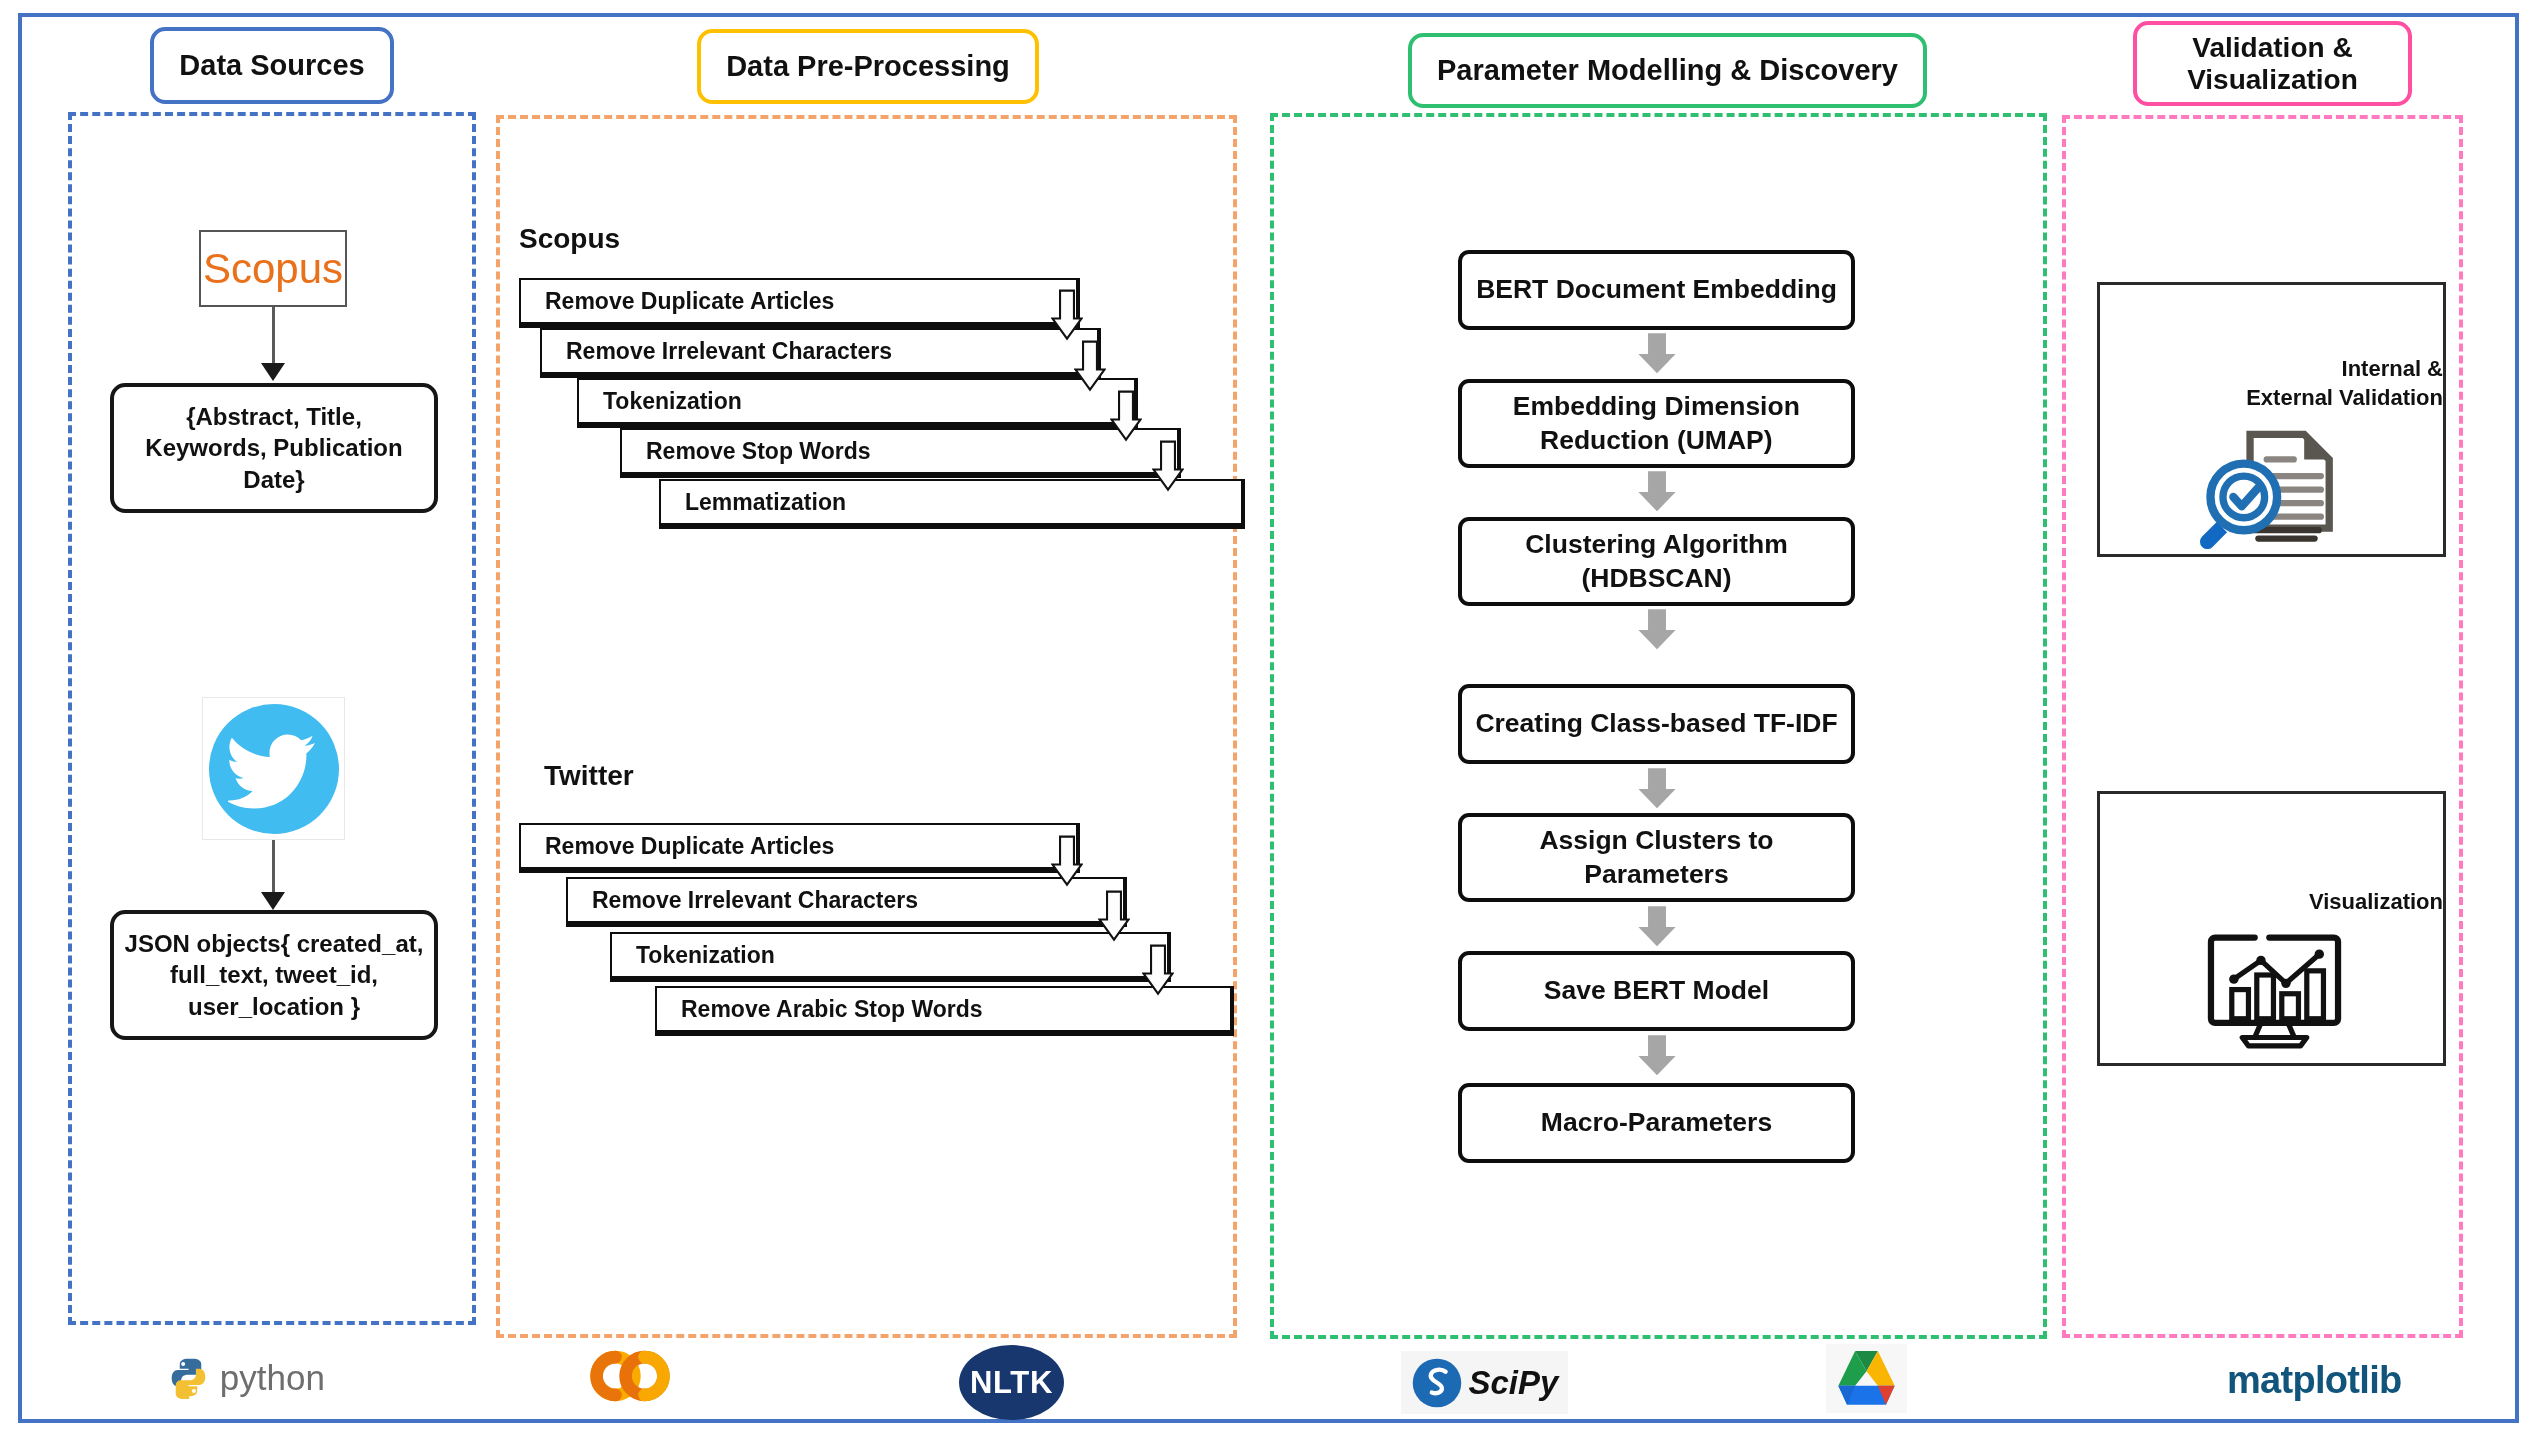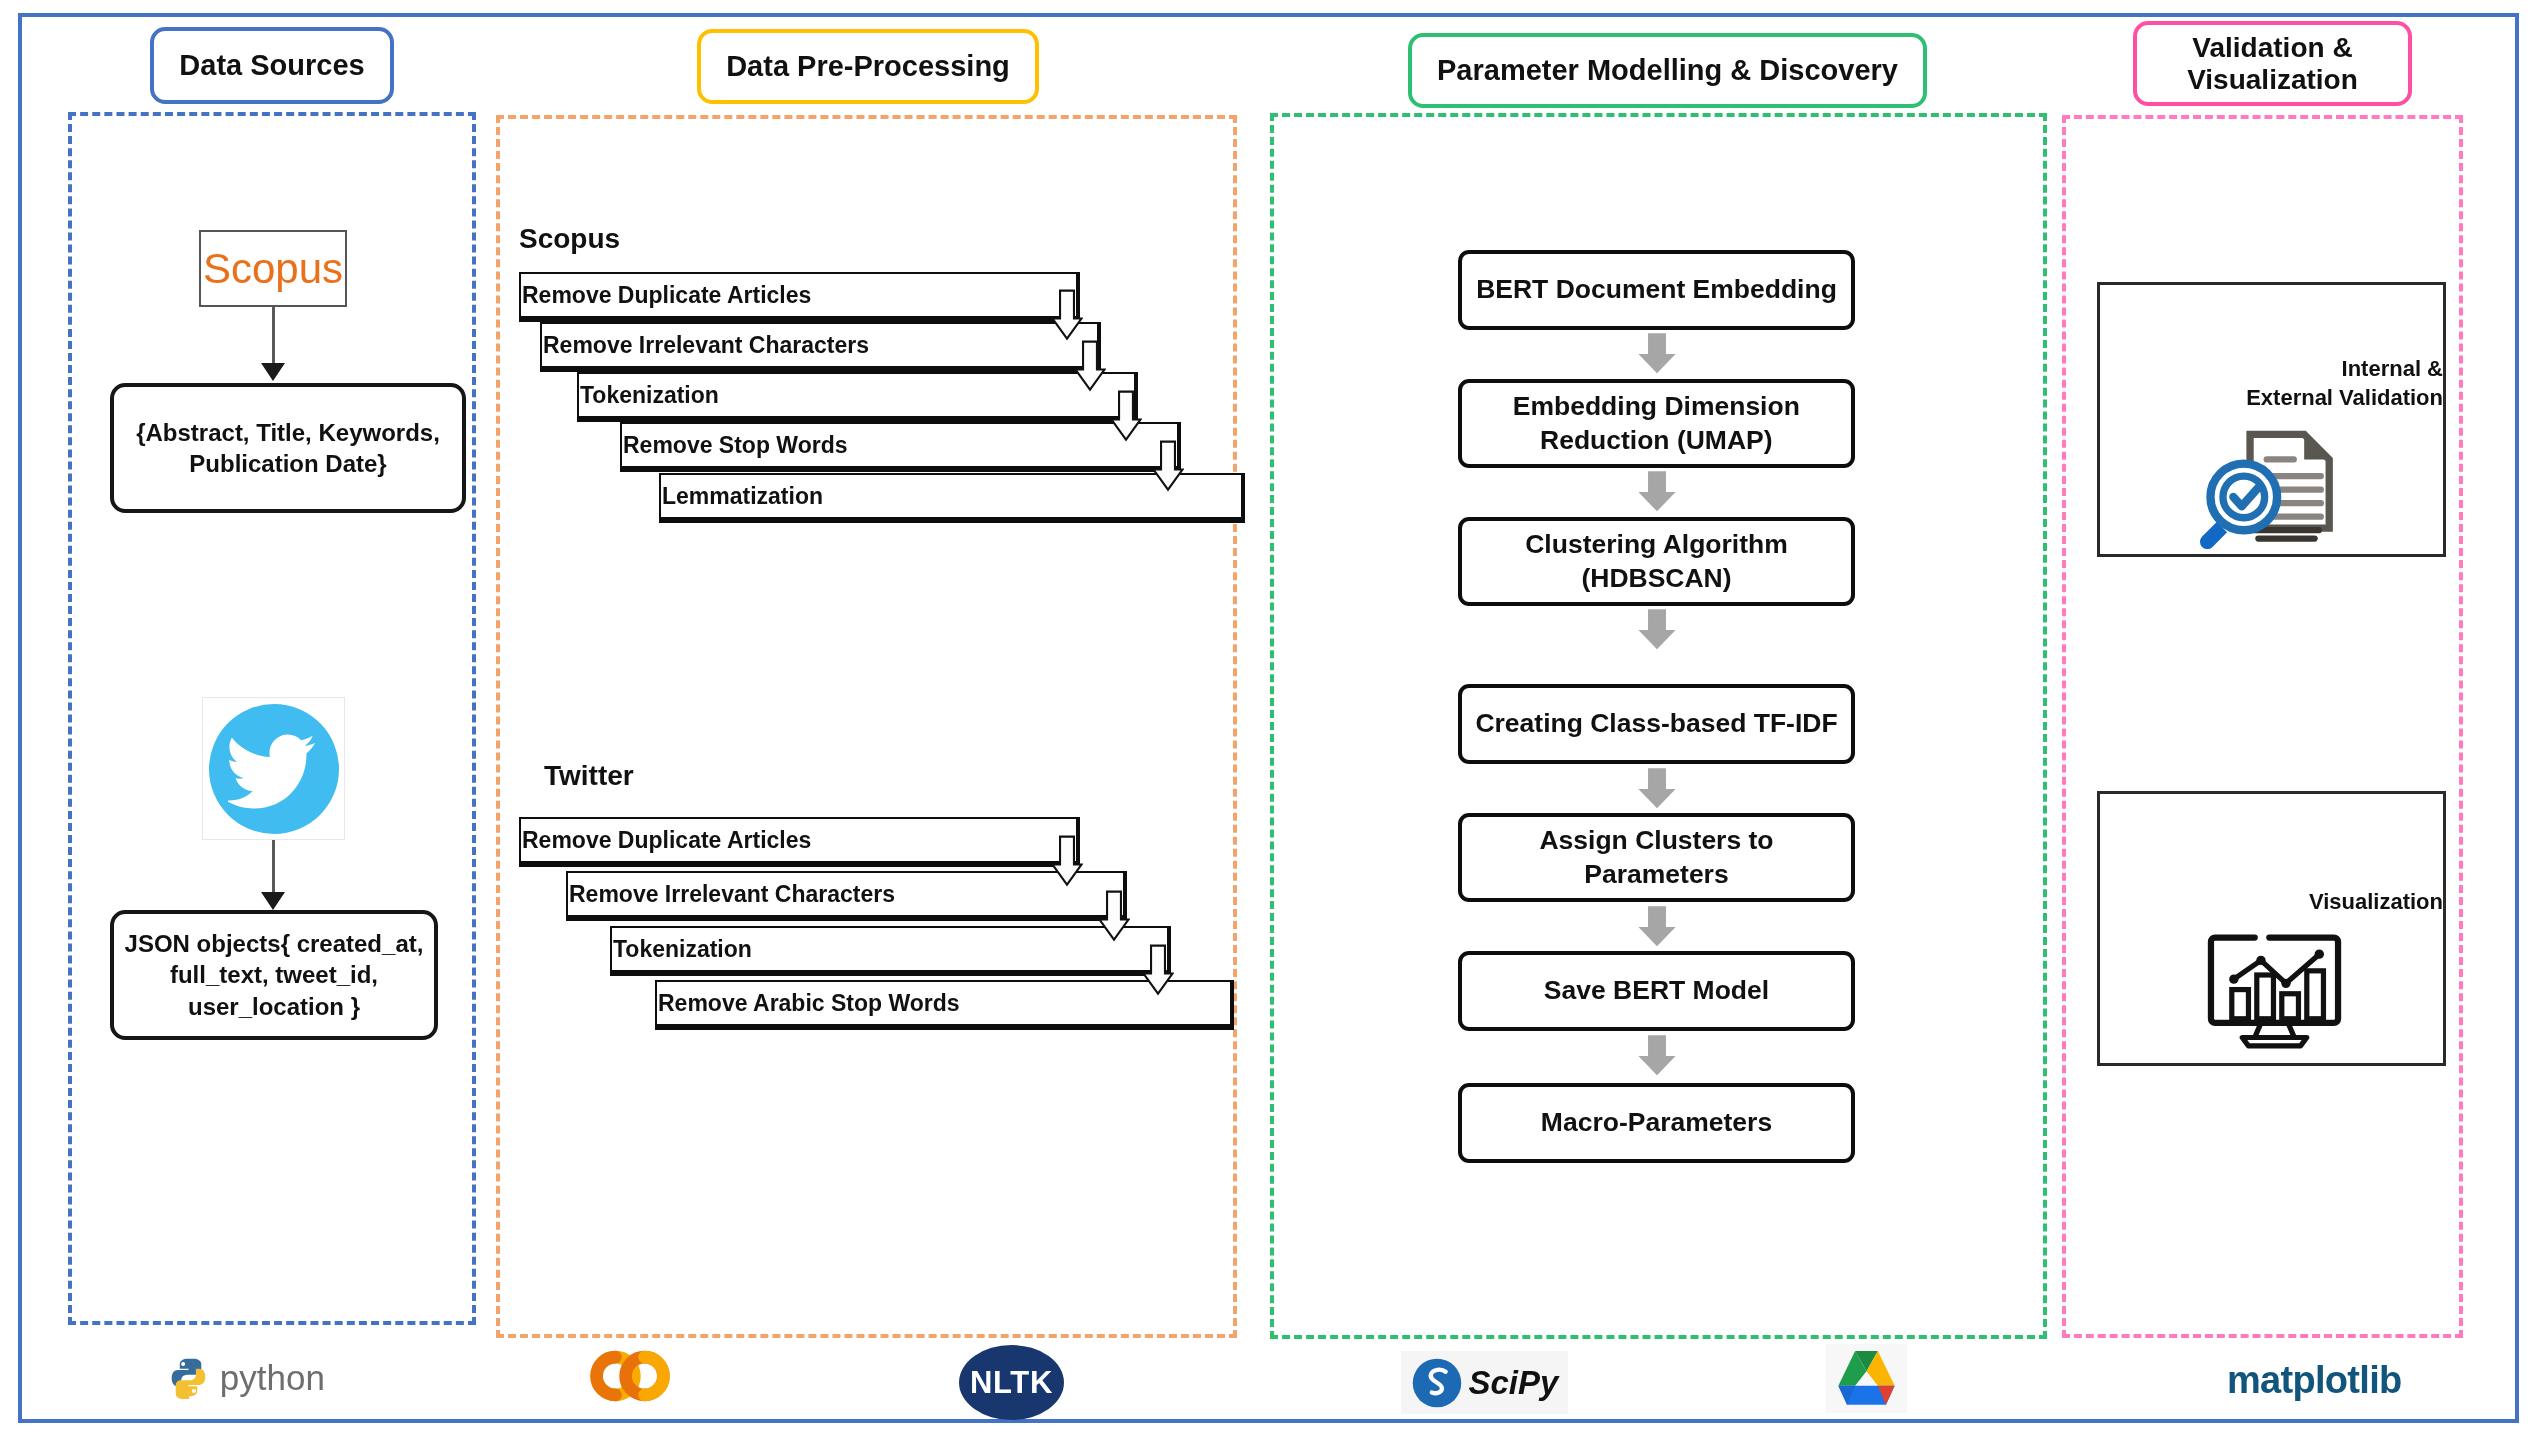--- a/index.html
+++ b/index.html
@@ -42,21 +42,21 @@
     border-right:12.5px solid transparent;border-top:18px solid #1a1a1a;}
 
   .tw-frame{position:absolute;box-sizing:border-box;border:1.4px solid #e8e8e8;background:#fff;}
   .tw-circle{position:absolute;border-radius:50%;background:#40BCF0;}
 
   
   .sec-title{position:absolute;font-weight:bold;color:#111;font-size:28px;}
   .step{position:absolute;box-sizing:border-box;background:#fff;
     border:2.8px solid #0d0d0d;border-bottom-width:6.3px;border-right-width:4.2px;
     display:flex;align-items:center;font-weight:bold;color:#111;font-size:23px;
-    padding-left:1px;}
+    padding-left:24px;margin-top:6px;}
   .step-arrow{position:absolute;width:32px;height:52px;z-index:6;}
 
   
   .pbox{position:absolute;box-sizing:border-box;background:#fff;border:4.2px solid #0d0d0d;
     border-radius:11px;display:flex;align-items:center;justify-content:center;
     text-align:center;font-weight:bold;color:#111;font-size:26.5px;line-height:1.25;padding:2.8px 8.4px;}
   .pArrow{position:absolute;width:40px;}
 
   
   .vpanel{position:absolute;box-sizing:border-box;background:#fff;border:3.5px solid #2a2a2a;}
@@ -83,21 +83,21 @@
 Visualization</div>
 
   <div class="zone blue" style="left:68px;top:112px;width:408px;height:1213px;"></div>
   <div class="zone orange" style="left:496px;top:115px;width:741px;height:1223px;"></div>
   <div class="zone green" style="left:1270px;top:113px;width:777px;height:1226px;"></div>
   <div class="zone pink" style="left:2062px;top:115px;width:401px;height:1223px;"></div>
 
   <div class="scopus-logo" style="left:199px;top:230px;width:148px;height:77px;">Scopus</div>
   <div class="vconn" style="left:272px;top:307px;height:66px;"></div>
   <div class="vhead" style="left:261px;top:363px;"></div>
-  <div class="src-box" style="left:110px;top:383px;width:356px;height:130px;">{Abstract, Title, Keywords, Publication Date}</div>
+  <div class="src-box" style="left:110px;top:383px;width:328px;height:130px;">{Abstract, Title, Keywords, Publication Date}</div>
 
   <div class="tw-frame" style="left:202px;top:697px;width:143px;height:143px;"></div>
   <div class="tw-circle" style="left:209px;top:704px;width:130px;height:130px;"></div>
   <svg class="abs" style="left:228px;top:733px;" width="94" height="77" viewBox="0 0 120 100">
     <path fill="#ffffff" d="M112 13c-4.2 1.9-8.8 3.2-13.5 3.7 4.8-2.9 8.6-7.5 10.3-13-4.5 2.7-9.6 4.6-14.9 5.7C89.6 4.7 83.4 2 76.6 2 63.4 2 52.8 12.7 52.8 25.8c0 1.9.2 3.7.6 5.4C33.5 30.2 15.8 20.7 4 6.2 2 9.7.8 13.8.8 18.1c0 8.2 4.2 15.5 10.6 19.8-3.9-.1-7.6-1.2-10.8-3v.3c0 11.5 8.2 21.1 19 23.3-2 .6-4.1.8-6.3.8-1.5 0-3-.1-4.5-.4 3 9.4 11.8 16.3 22.2 16.5C22.9 83.8 12.5 87.6 1.2 87.6c-2 0-3.9-.1-5.8-.3 10.6 6.8 23.3 10.8 36.9 10.8 44.3 0 68.5-36.7 68.5-68.5l-.1-3.1C105.1 22.9 109.1 18.3 112 13z"></path>
   </svg>
   <div class="vconn" style="left:272px;top:840px;height:63px;"></div>
   <div class="vhead" style="left:261px;top:892px;"></div>
   <div class="src-box" style="left:110px;top:910px;width:328px;height:130px;">JSON objects{ created_at, full_text, tweet_id, user_location }</div>
 

